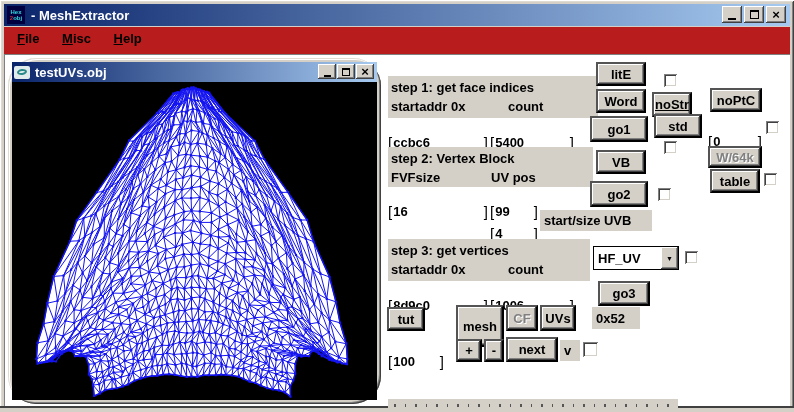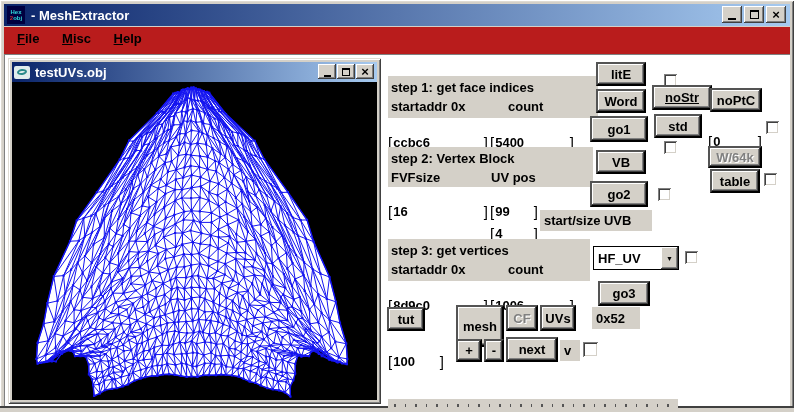--- a/index.html
+++ b/index.html
@@ -104,21 +104,21 @@
 
   <div class="abs" style="left:4px;top:27px;width:786px;height:27px;background:#b91c1c;padding-left:4px;">
     <span class="menu-item">File</span>
     <span class="menu-item">Misc</span>
     <span class="menu-item">Help</span>
   </div>
 
   <div class="abs" style="left:4px;top:54px;width:786px;height:352px;background:#ffffff;box-shadow: inset 1px 1px 0 #808080;"></div>
   <div class="abs" style="left:0px;top:406px;width:794px;height:6px;background:#d4d0c8;border-top:2px solid #404040;"></div>
 
-  <div class="abs" style="left:8px;top:58px;width:373px;height:346px;background:#d4d0c8;box-shadow: inset 1px 1px 0 #dfdbd3, inset -1px -1px 0 #404040, inset 2px 2px 0 #ffffff, inset -2px -2px 0 #808080;">
+  <div class="abs" style="left:8px;top:58px;width:373px;height:346px;background:#d4d0c8;box-shadow: inset 1px 1px 0 #dfdbd3, inset -1px -1px 0 #404040, inset 2px 2px 0 #ffffff, inset -2px -2px 0 #808080; border-radius: 28px;">
     <div class="titlebar abs" style="left:4px;top:4px;width:365px;height:20px;">
       <span class="docicon">
           <i></i>
         </span>
       <span class="titletext">testUVs.obj</span>
     </div>
     <div class="winbtn" style="left:310px;top:6px;width:18px;height:15px;">
       <span class="glyph-min" style="width:7px;"></span>
     </div>
     <div class="winbtn" style="left:329px;top:6px;width:18px;height:15px;">
@@ -183,21 +183,21 @@
   <div class="bi" style="left:388px;top:282px;width:100px;height:21px;">
     <input value="8d9c0" style="">
   </div>
   <div class="bi" style="left:490px;top:282px;width:84px;height:21px;">
     <input value="1006" style="">
   </div>
 
   <button class="btn" style="left:596px;top:62px;width:50px;height:24px;">litE</button>
   <span class="cb" style="left:664px;top:74px;"></span>
   <button class="btn" style="left:596px;top:89px;width:50px;height:24px;">Word</button>
-  <button class="btn" style="left:652px;top:85px;width:60px;height:25px;text-decoration:underline;">noStr</button>
+  <button class="btn" style="left:652px;top:92px;width:40px;height:25px;text-decoration:underline;">noStr</button>
   <button class="btn" style="left:710px;top:88px;width:52px;height:24px;">noPtC</button>
   <button class="btn" style="left:590px;top:116px;width:58px;height:26px;">go1</button>
   <button class="btn" style="left:654px;top:114px;width:48px;height:24px;">std</button>
   <div class="bi" style="left:708px;top:118px;width:54px;height:21px;">
     <input value="0" style="">
   </div>
   <span class="cb" style="left:766px;top:121px;"></span>
   <span class="cb" style="left:664px;top:141px;"></span>
   <button class="btn" style="left:596px;top:150px;width:50px;height:24px;">VB</button>
   <button class="btn disabled" style="left:708px;top:146px;width:54px;height:22px;">W/64k</button>

